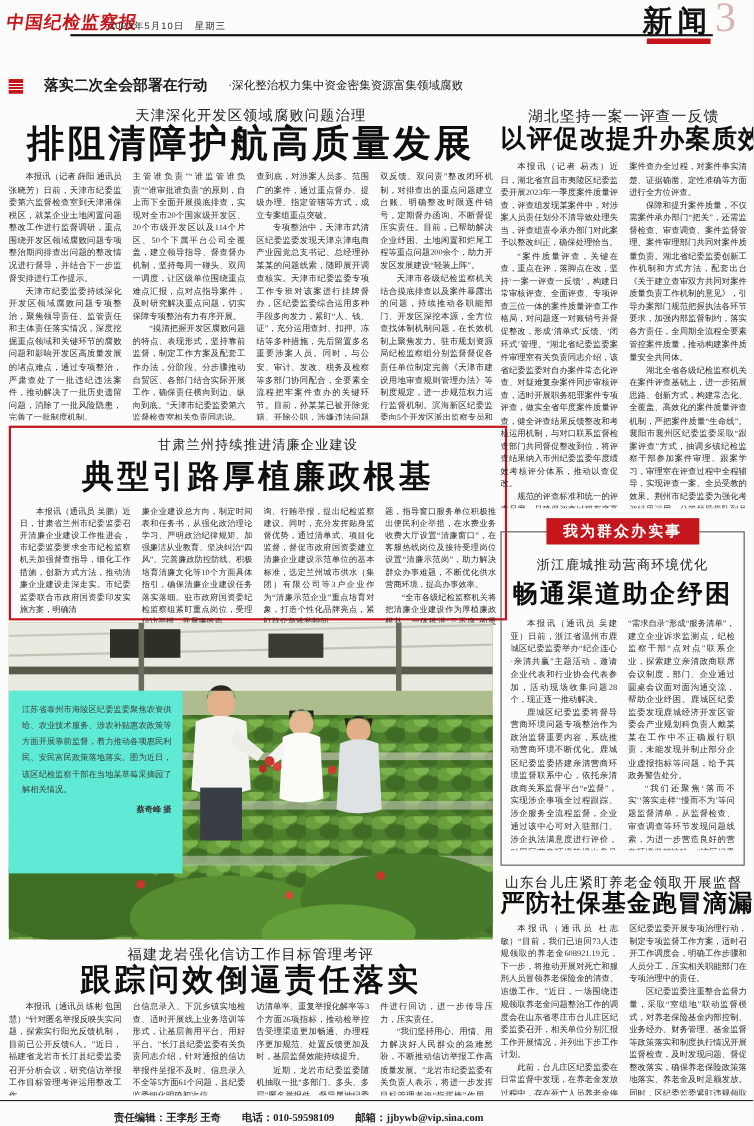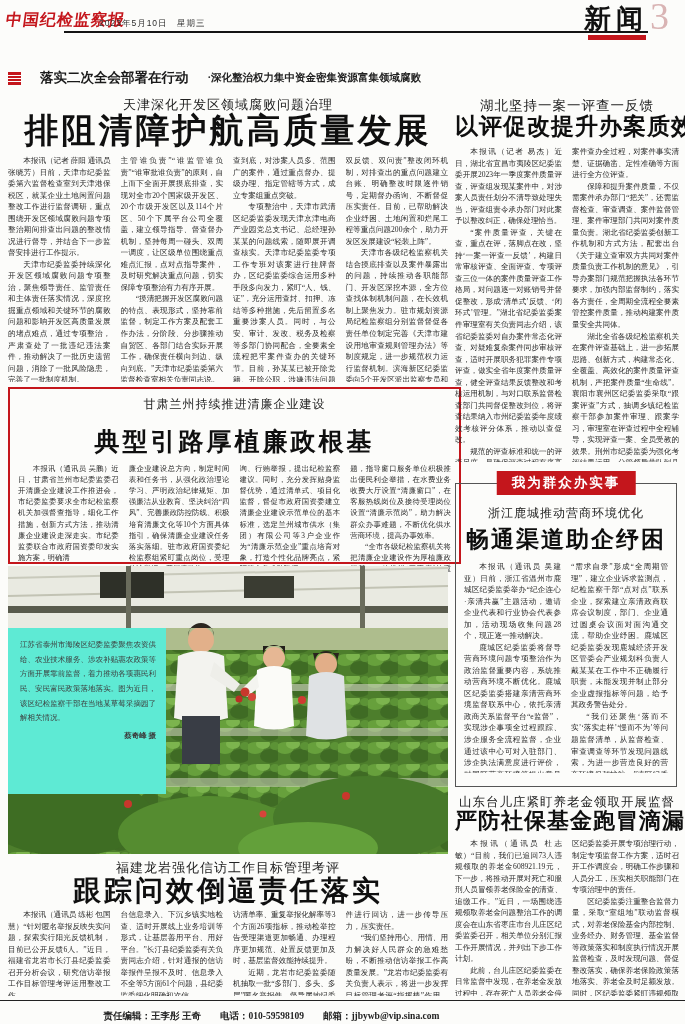--- a/index.html
+++ b/index.html
@@ -13,36 +13,36 @@
   .date{left:99px;top:18px;font-size:8.5px;color:#2c2c2c;letter-spacing:1px;font-family:"Liberation Sans",sans-serif;}
   .head-rule{left:64px;top:31px;width:584px;height:2px;background:#141414;}
   .section-title{left:584px;top:1px;font-size:27px;font-weight:bold;letter-spacing:5px;color:#111;}
   .section-underline{left:588px;top:35px;width:58px;height:5px;background:#c4161c;}
   .page-number{left:650px;top:-6px;font-size:38px;color:#d9b4b4;}
   
   .banner{left:8px;top:69px;display:flex;align-items:center;gap:19px;width:560px;}
   .banner-icon{width:13px;height:13px;background:#c4161c;flex:0 0 auto;
      background-image:linear-gradient(#c4161c 3px,#fff 3px,#fff 4px,#c4161c 4px,#c4161c 6px,#fff 6px,#fff 7px,#c4161c 7px,#c4161c 9px,#fff 9px,#fff 10px,#c4161c 10px);}
   .banner-label{font-size:13.5px;font-weight:bold;white-space:nowrap;}
-  .banner-topic{font-size:10.5px;font-weight:bold;white-space:nowrap;color:#222;}
+  .banner-topic{font-size:10.5px;font-weight:normal;white-space:nowrap;color:#222;}
   
   .kicker{font-size:13px;letter-spacing:1px;color:#222;}
   .headline{font-weight:bold;color:#0f0f0f;white-space:nowrap;}
   .cols{display:flex;gap:10px;overflow:hidden;}
   .col{flex:1 1 0;overflow:hidden;font-size:7.6px;line-height:1.52;text-align:justify;color:#2a2a2a;}
   .col p{margin:0;text-indent:2em;}
   .col[data-cont] p:first-child{text-indent:0;}
   
   .tj-kicker{left:8px;top:96px;width:440px;}
   .tj-headline{left:8px;top:108px;width:440px;font-size:34px;letter-spacing:3px;}
   .tj-cols{left:8px;top:155px;width:440px;height:227px;}
   
   .lz-box{left:8px;top:387px;width:433px;height:164px;border:2.5px solid #c4161c;padding:5px 8px 4px;}
   .lz-kicker{font-size:12px;margin-top:2px;}
-  .lz-headline{font-size:25px;letter-spacing:3px;margin-top:12px;}
+  .lz-headline{font-size:29px;letter-spacing:3px;margin-top:1px;}
   .lz-cols{height:110px;margin-top:5px;}
   .lz-cols .col{font-size:7.4px;line-height:1.5;}
   
   .photo{left:8px;top:566px;width:440px;height:288px;background:#9cab7e;}
   .photo svg{display:block;}
   .caption{position:absolute;left:0;top:62px;width:158px;height:166px;background:#5eead4;
            padding:10px 10px 6px 12px;box-sizing:border-box;font-size:7.5px;line-height:1.95;
            color:#3c3c3c;text-align:justify;}
   .caption .credit{text-align:right;margin-top:3px;font-weight:bold;}
   
@@ -224,21 +224,21 @@
   <div class="abs lc-box">
     <div class="lc-label">我为群众办实事</div>
     <div class="kicker center lc-kicker">浙江鹿城推动营商环境优化</div>
     <div class="headline center lc-headline">畅通渠道助企纾困</div>
     <div class="cols lc-cols">
       <div class="col">
           <p>本报讯（通讯员 吴建亚）日前，浙江省温州市鹿城区纪委监委举办“纪企连心·亲清共赢”主题活动，邀请企业代表和行业协会代表参加，活动现场收集问题28个，现正逐一推动解决。</p>
           <p>鹿城区纪委监委将督导营商环境问题专项整治作为政治监督重要内容，系统推动营商环境不断优化。鹿城区纪委监委搭建亲清营商环境监督联系中心，依托亲清政商关系监督平台“e监督”，实现涉企事项全过程跟踪、涉企服务全流程监督，企业通过该中心可对入驻部门、涉企执法满意度进行评价，对园区营商环境等提出意见建议，对态度粗暴、违规违纪等情况进行投诉。</p>
         </div>
       <div class="col" data-cont="">
-          <p>“需求自录”形成“全周期管理”，建立企业诉求监测点，纪检监察干部“点对点”联系企业，探索建立亲清政商联席会议制度，部门、企业通过圆桌会议面对面沟通交流，帮助企业纾困。鹿城区纪委监委发现鹿城经济开发区管委会产业规划科负责人戴某某在工作中不正确履行职责，未能发现并制止部分企业虚报指标等问题，给予其政务警告处分。</p>
+          <p>“需求自录”形成“服务清单”，建立企业诉求监测点，纪检监察干部“点对点”联系企业，探索建立亲清政商联席会议制度，部门、企业通过圆桌会议面对面沟通交流，帮助企业纾困。鹿城区纪委监委发现鹿城经济开发区管委会产业规划科负责人戴某某在工作中不正确履行职责，未能发现并制止部分企业虚报指标等问题，给予其政务警告处分。</p>
           <p>“我们还聚焦‘落而不实’‘落实走样’‘慢而不为’等问题监督清单，从监督检查、审查调查等环节发现问题线索，为进一步营造良好的营商环境保驾护航。”该区纪委监委相关负责人表示，截至目前，全区共查处破坏营商环境案件37件，其中，吃拿卡要18件，利益输送11件；通报批评16人，党纪政务处分12人，移送司法2人。</p>
         </div>
     </div>
   </div>
 
   <div class="abs kicker center te-kicker">山东台儿庄紧盯养老金领取开展监督</div>
   <div class="abs headline center te-headline">严防社保基金跑冒滴漏</div>
   <div class="abs cols te-cols">
     <div class="col">
         <p>本报讯（通讯员 杜志敏）“目前，我们已追回73人违规领取的养老金608921.19元，下一步，将推动开展对死亡和服刑人员冒领养老保险金的清查、追缴工作。”近日，一场围绕违规领取养老金问题整治工作的调度会在山东省枣庄市台儿庄区纪委监委召开，相关单位分别汇报工作开展情况，并列出下步工作计划。</p>

